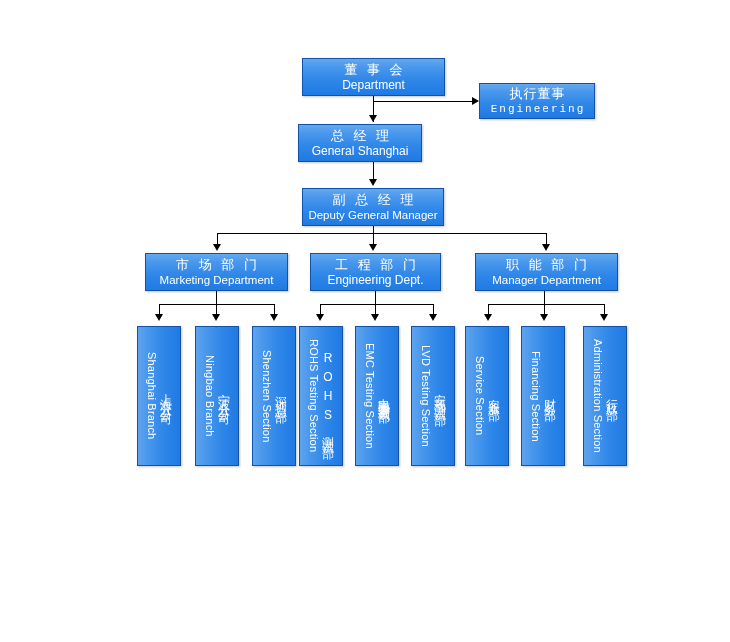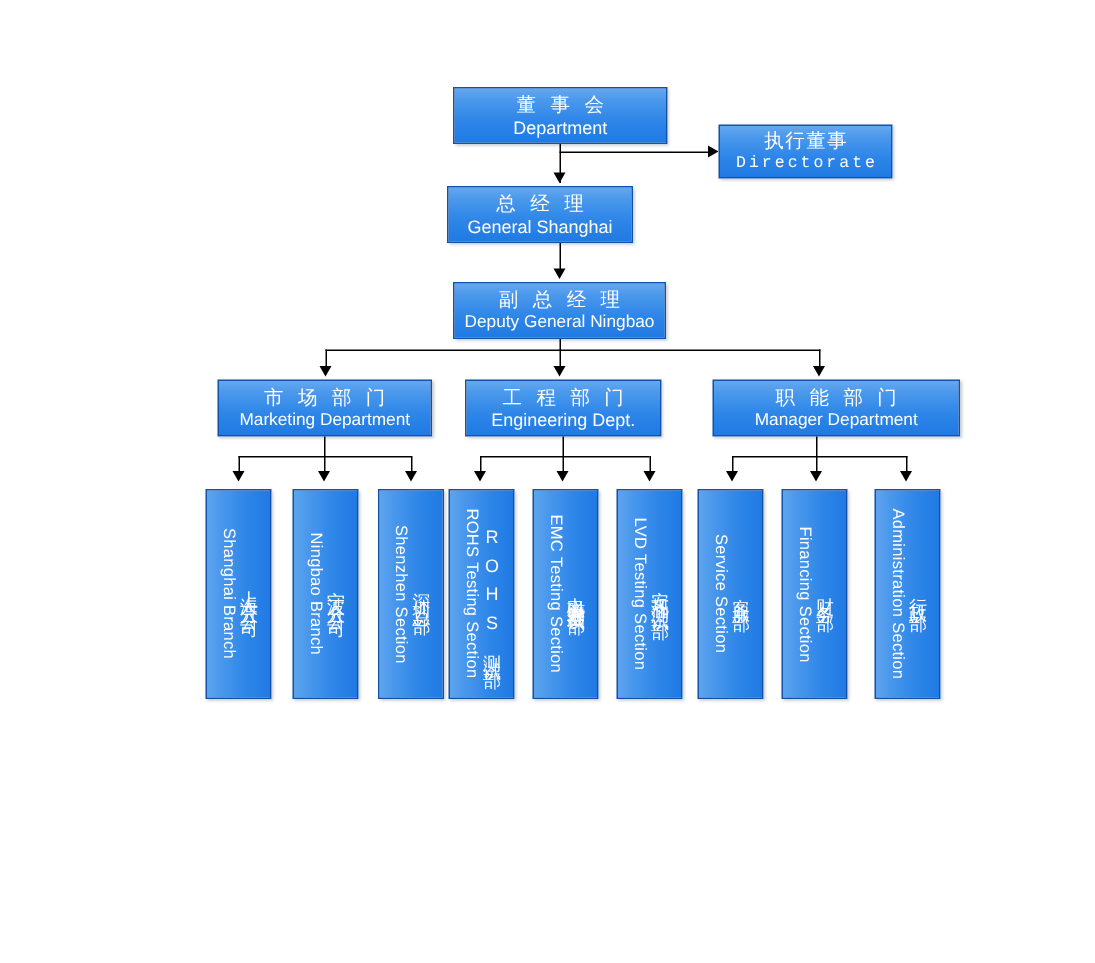--- a/index.html
+++ b/index.html
@@ -130,21 +130,21 @@
   <div class="node" style="left:302px; top:58px; width:143px; height:38px;">
     <div class="node-inner">
       <div class="cn">董 事 会</div>
       <div class="en">Department</div>
     </div>
   </div>
 
   <div class="node spaced-en" style="left:479px; top:83px; width:116px; height:36px;">
     <div class="node-inner">
       <div class="cn" style="letter-spacing:1px;text-indent:1px;">执行董事</div>
-      <div class="en">Directorate</div>
+      <div class="en">Engineering</div>
     </div>
   </div>
 
   <div class="line-v" style="left:373px; top:96px; height:26px;"></div>
 
   <div class="line-h" style="left:373px; top:101px; width:101px;"></div>
   <div class="arrow-right" style="left:472px; top:97px;"></div>
   <div class="arrow-down" style="left:369px; top:115px;"></div>
 
   <div class="node" style="left:298px; top:124px; width:124px; height:38px;">
@@ -153,21 +153,21 @@
       <div class="en">General Shanghai</div>
     </div>
   </div>
 
   <div class="line-v" style="left:373px; top:162px; height:19px;"></div>
   <div class="arrow-down" style="left:369px; top:179px;"></div>
 
   <div class="node wide-en" style="left:302px; top:188px; width:142px; height:38px;">
     <div class="node-inner">
       <div class="cn">副 总 经 理</div>
-      <div class="en">Deputy General Ningbao</div>
+      <div class="en">Deputy General Manager</div>
     </div>
   </div>
 
   <div class="line-v" style="left:373px; top:226px; height:8px;"></div>
   <div class="line-h" style="left:217px; top:233px; width:330px;"></div>
   <div class="line-v" style="left:217px; top:233px; height:13px;"></div>
   <div class="line-v" style="left:373px; top:233px; height:13px;"></div>
   <div class="line-v" style="left:546px; top:233px; height:13px;"></div>
   <div class="arrow-down" style="left:213px; top:244px;"></div>
   <div class="arrow-down" style="left:369px; top:244px;"></div>
@@ -180,21 +180,21 @@
     </div>
   </div>
 
   <div class="node wide-en" style="left:145px; top:253px; width:143px; height:38px;">
     <div class="node-inner">
       <div class="cn">市 场 部 门</div>
       <div class="en">Marketing Department</div>
     </div>
   </div>
 
-  <div class="node wide-en" style="left:475px; top:253px; width:165px; height:38px;">
+  <div class="node wide-en" style="left:475px; top:253px; width:143px; height:38px;">
     <div class="node-inner">
       <div class="cn">职 能 部 门</div>
       <div class="en">Manager Department</div>
     </div>
   </div>
 
   <div class="line-v" style="left:216px; top:291px; height:13px;"></div>
   <div class="line-h" style="left:159px; top:304px; width:115px;"></div>
   <div class="line-v" style="left:159px; top:304px; height:12px;"></div>
   <div class="line-v" style="left:216px; top:304px; height:12px;"></div>

